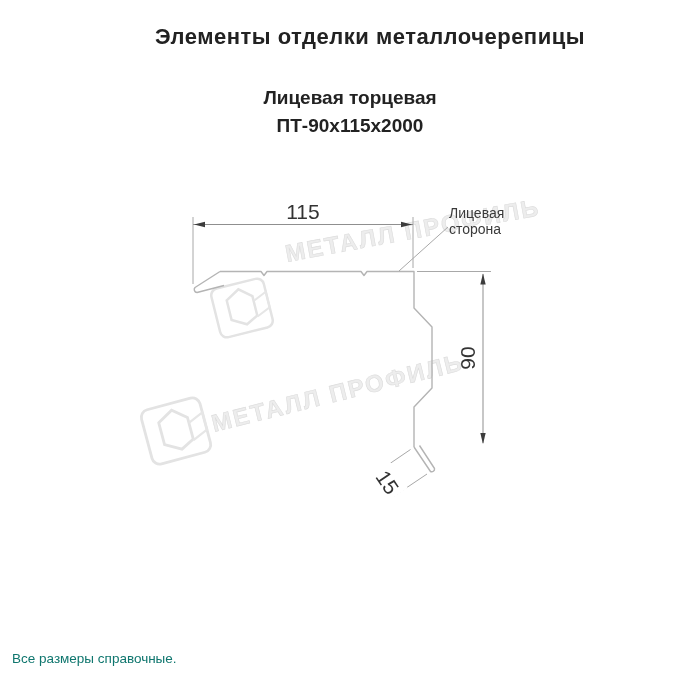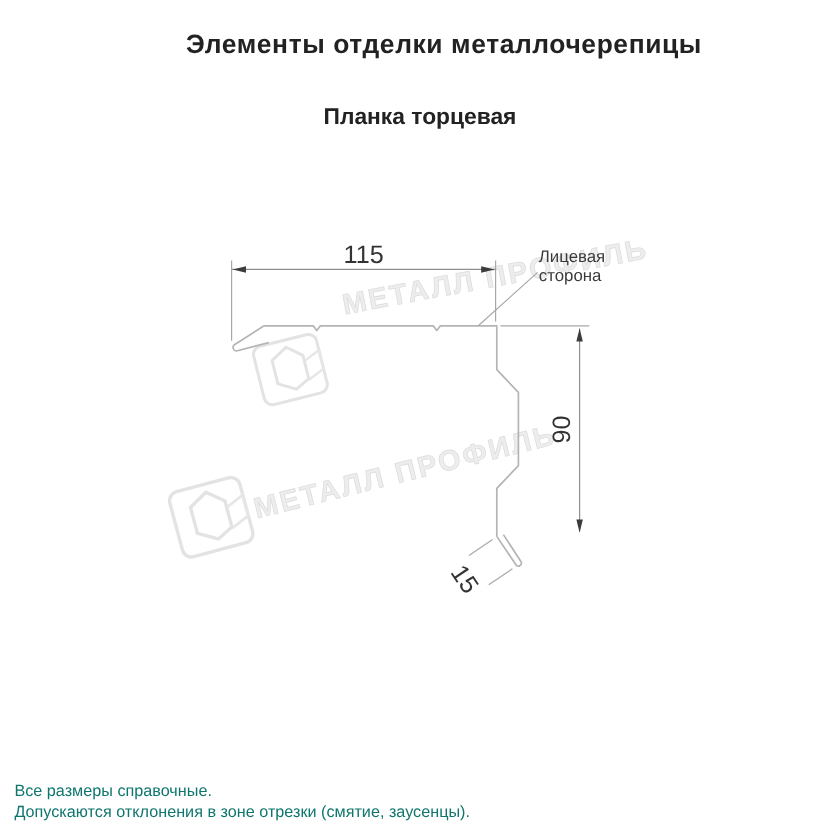--- a/index.html
+++ b/index.html
@@ -35,21 +35,22 @@
     font-size:24px;font-weight:bold;letter-spacing:2px;
     fill:#ededed;stroke:#dcdcdc;stroke-width:0.6;
   }
 </style>
 </head>
 <body>
 
 <div id="stage">
 
   <div id="page-title" class="title">Элементы отделки металлочерепицы</div>
-  <div id="product-name" class="title">Планка торцевая</div>
+  <div id="product-name" class="title">Лицевая торцевая</div>
+  <div id="product-code" class="title">ПТ-90х115х2000</div>
 
   <svg id="drawing-svg" width="700" height="700" viewBox="0 0 700 700">
 
     <g>
       <g transform="translate(242,308) rotate(-14)">
         <rect x="-27" y="-25" width="54" height="50" rx="7" fill="none" stroke="#e3e3e3" stroke-width="2.5"></rect>
         <path d="M -13,-11 L 1,-19 L 13,-9 L 13,11 L 1,17 L -13,9 Z" fill="none" stroke="#e3e3e3" stroke-width="2.5"></path>
         <path d="M 13,-4 L 27,-10 L 27,6 L 13,12" fill="none" stroke="#e6e6e6" stroke-width="2"></path>
       </g>
       <text class="wm-text" transform="translate(287,262) rotate(-10.5)">МЕТАЛЛ ПРОФИЛЬ</text>
@@ -105,16 +106,15 @@
 
     <g>
       <line x1="399" y1="271" x2="448" y2="227" stroke="#a8a8a8" stroke-width="1"></line>
       <text class="label-text" x="449" y="218">Лицевая</text>
       <text class="label-text" x="449" y="234">сторона</text>
     </g>
   </svg>
 
   <div id="footer">
     <div>Все размеры справочные.</div>
-    <div>Допускаются отклонения в зоне отрезки (смятие, заусенцы).</div>
   </div>
 
 </div>
 
 </body></html>

